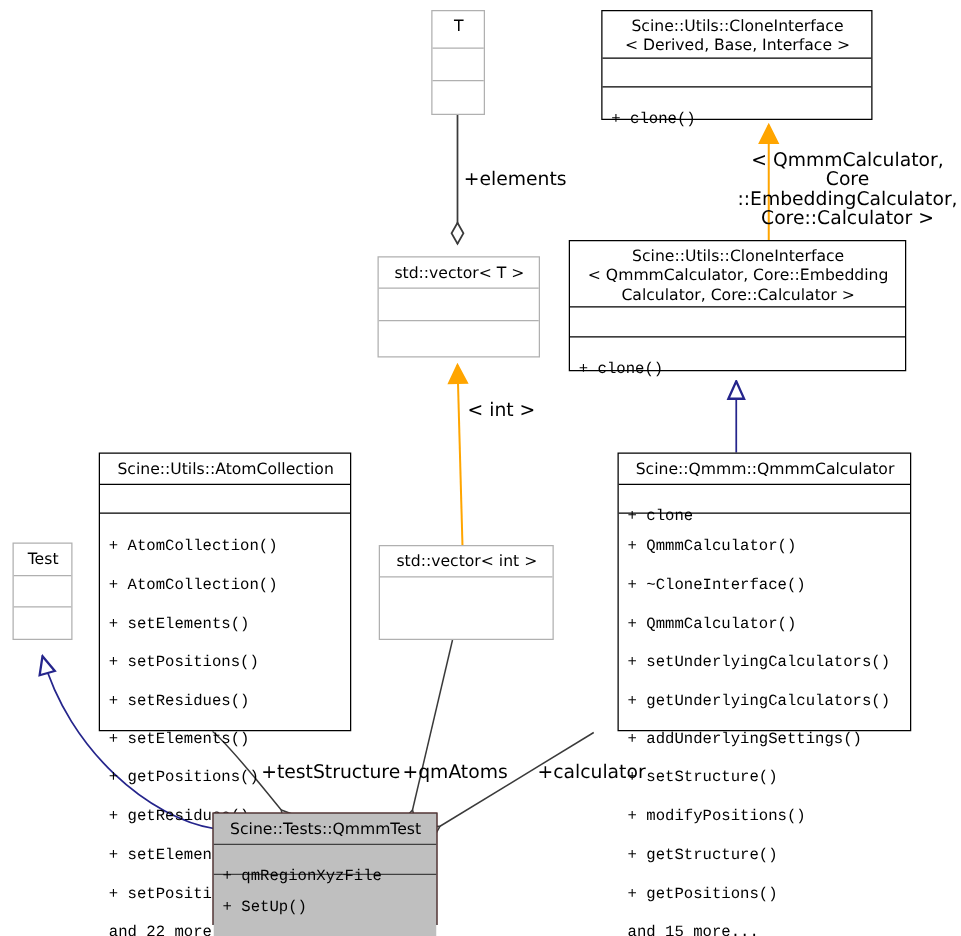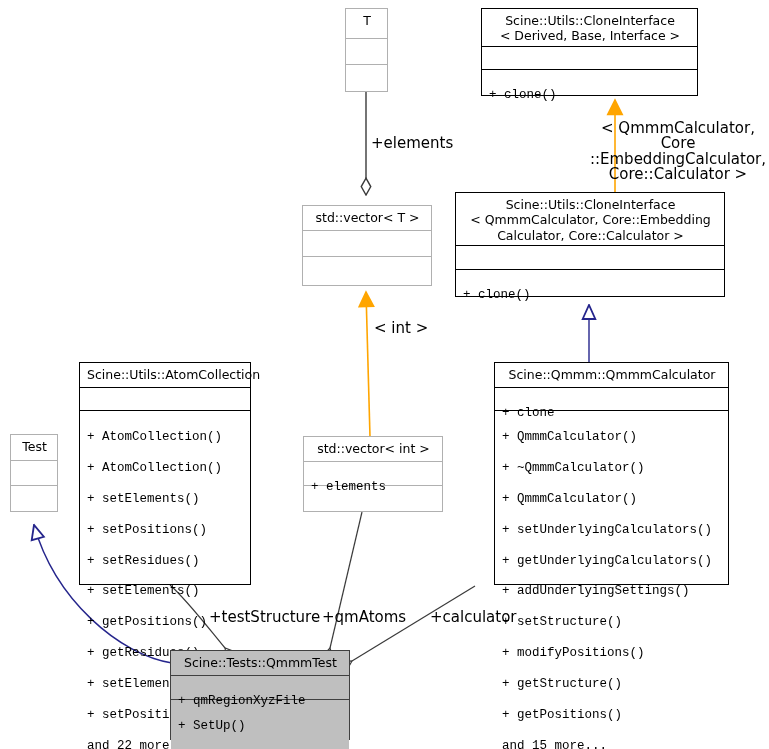--- a/index.html
+++ b/index.html
@@ -170,54 +170,51 @@
 &lt; QmmmCalculator, Core::Embedding
 Calculator, Core::Calculator &gt;</div>
     <div class="compartment attrs" style="height:24px;"></div>
     <div class="compartment ops" style="height:26px;">
       <div class="member">+ clone()</div>
     </div>
   </div>
 
   <div class="edge-label" style="left:374px; top:321px;">&lt; int &gt;</div>
 
-  <div class="uml-box" style="left:79px; top:362px; width:172px; height:223px;">
+  <div class="uml-box" style="left:79px; top:362px; width:202px; height:223px;">
     <div class="compartment title" style="height:25px; text-align:center;">Scine::Utils::AtomCollection</div>
     <div class="compartment attrs" style="height:23px;"></div>
     <div class="compartment ops" style="padding-top:4px;">
       <div class="member">+ AtomCollection()</div>
       <div class="member">+ AtomCollection()</div>
       <div class="member">+ setElements()</div>
       <div class="member">+ setPositions()</div>
       <div class="member">+ setResidues()</div>
       <div class="member">+ setElements()</div>
       <div class="member">+ getPositions()</div>
       <div class="member">+ getResidues()</div>
       <div class="member">+ setElement()</div>
       <div class="member">+ setPosition()</div>
       <div class="member">and 22 more...</div>
     </div>
   </div>
 
   <div class="uml-box external" style="left:303px; top:436px; width:140px; height:76px;">
     <div class="compartment title" style="height:25px; text-align:center;">std::vector&lt; int &gt;</div>
-    <div class="compartment attrs" style="height:24px;">
-      <div class="member">+ elements</div>
-    </div>
     <div class="compartment ops" style="height:25px;"></div>
   </div>
 
   <div class="uml-box" style="left:494px; top:362px; width:235px; height:223px;">
     <div class="compartment title" style="height:25px; text-align:center;">Scine::Qmmm::QmmmCalculator</div>
     <div class="compartment attrs" style="height:23px;">
       <div class="member">+ clone</div>
     </div>
     <div class="compartment ops" style="padding-top:4px;">
       <div class="member">+ QmmmCalculator()</div>
-      <div class="member">+ ~QmmmCalculator()</div>
+      <div class="member">+ ~CloneInterface()</div>
       <div class="member">+ QmmmCalculator()</div>
       <div class="member">+ setUnderlyingCalculators()</div>
       <div class="member">+ getUnderlyingCalculators()</div>
       <div class="member">+ addUnderlyingSettings()</div>
       <div class="member">+ setStructure()</div>
       <div class="member">+ modifyPositions()</div>
       <div class="member">+ getStructure()</div>
       <div class="member">+ getPositions()</div>
       <div class="member">and 15 more...</div>
     </div>

